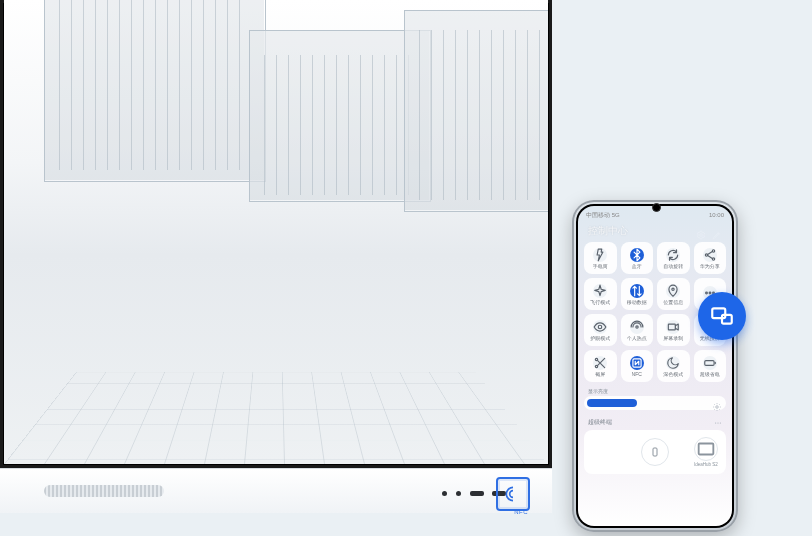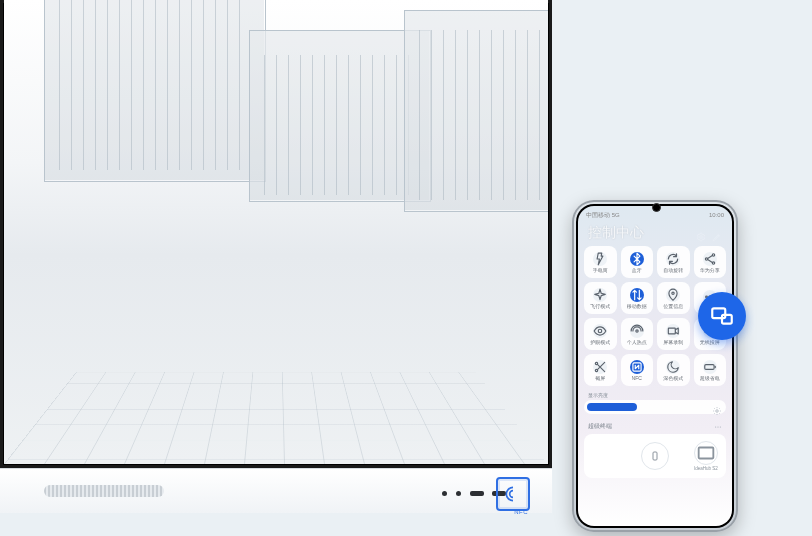--- a/index.html
+++ b/index.html
@@ -35,21 +35,21 @@
 
 .phone{position:absolute;left:572px;top:200px;width:166px;height:332px;border-radius:22px;background:linear-gradient(180deg,#dfe5ea,#c8cfd6);box-shadow:0 6px 18px rgba(0,0,0,.25),inset 0 0 0 2px #9aa1a8}
 .phone .inner{position:absolute;left:4px;top:4px;right:4px;bottom:4px;border-radius:18px;background:#000}
 .phone .scr{position:absolute;left:6px;top:6px;right:6px;bottom:6px;border-radius:16px;overflow:hidden;background:linear-gradient(180deg,#dfe9f1 0%,#ebe9f2 40%,#f2eef5 70%,#fff 100%)}
 .cam{position:absolute;left:50%;top:3px;width:7px;height:7px;margin-left:-3.5px;border-radius:50%;background:#000;border:1px solid #333;z-index:5}
 .status{position:absolute;left:8px;right:8px;top:4px;height:10px;font-size:6px;color:#888;display:flex;justify-content:space-between;align-items:center}
 .status span{white-space:nowrap}
 
 .cc{position:absolute;left:6px;right:6px;top:18px}
 .cc-head{display:flex;align-items:center;justify-content:space-between;color:#fff;padding:0 4px;margin-bottom:4px}
-.cc-title{font-size:14px;color:#f4f6f9;text-shadow:0 0 2px rgba(0,0,0,.15)}
+.cc-title{font-size:10px;color:#f4f6f9;text-shadow:0 0 2px rgba(0,0,0,.15)}
 .cc-actions{display:flex;gap:6px}
 .cc-actions .ic{width:10px;height:10px;opacity:.9}
 
 .tiles{display:grid;grid-template-columns:repeat(4,1fr);gap:4px}
 .tile{background:rgba(255,255,255,.9);border-radius:8px;height:32px;display:flex;flex-direction:column;align-items:center;justify-content:center}
 .tile .glyph{width:14px;height:14px;border-radius:50%;display:flex;align-items:center;justify-content:center;background:#eef2f6;color:#5b636d}
 .tile.active .glyph{background:#1e5fd8;color:#fff}
 .tile .tlabel{font-size:5px;color:#6a7078;margin-top:2px;text-align:center;line-height:1;max-width:100%;overflow:hidden}
 
 .brightness{margin-top:6px}

